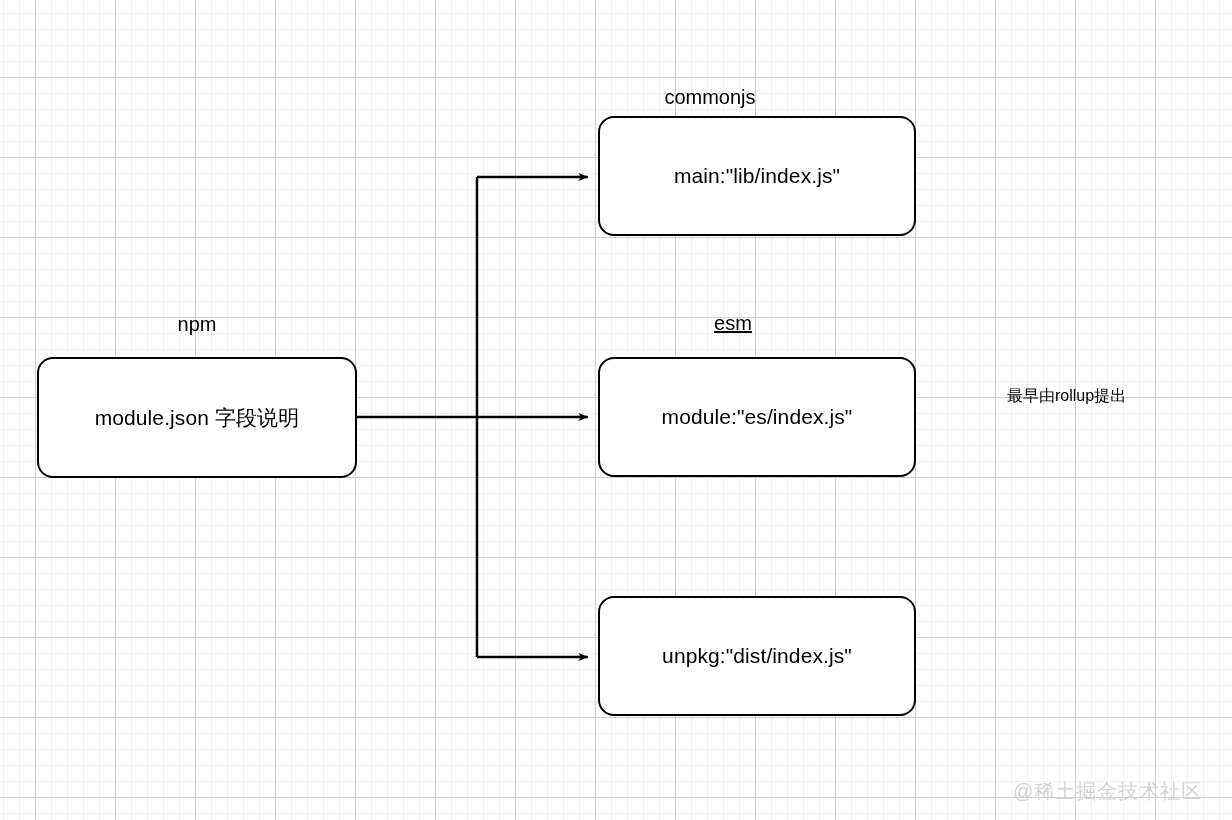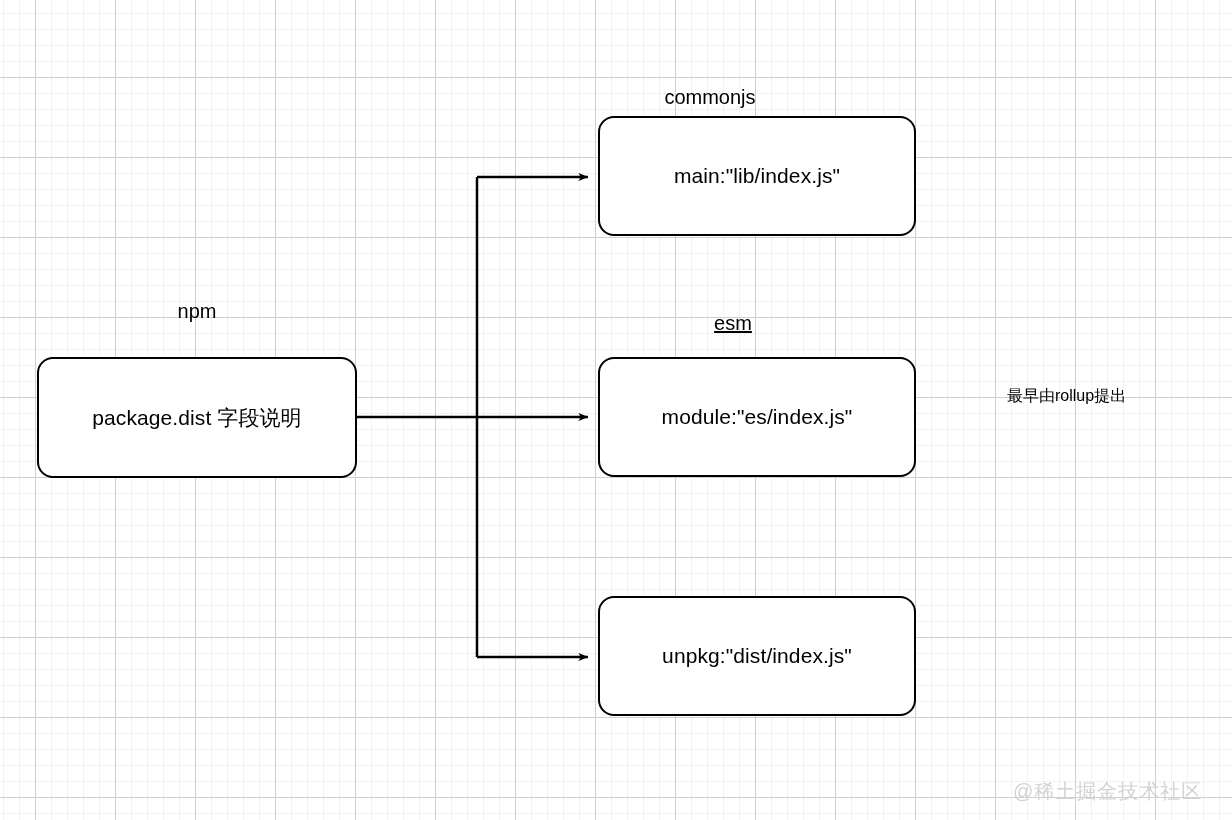--- a/index.html
+++ b/index.html
@@ -96,24 +96,24 @@
 
     <path d="M477,177 L477,657" fill="none" stroke="#000000" stroke-width="2.5"></path>
 
     <path d="M477,177 L588,177" fill="none" stroke="#000000" stroke-width="2.5" marker-end="url(#arrow)"></path>
 
     <path d="M477,417 L588,417" fill="none" stroke="#000000" stroke-width="2.5" marker-end="url(#arrow)"></path>
 
     <path d="M477,657 L588,657" fill="none" stroke="#000000" stroke-width="2.5" marker-end="url(#arrow)"></path>
   </svg>
 
-  <div class="node-label" style="left:197px; top:300px;">npm</div>
+  <div class="node-label" style="left:197px; top:313px;">npm</div>
 
   <div class="node" style="left:37px; top:357px; width:320px; height:121px;">
-    <span>package.dist 字段说明</span>
+    <span>module.json 字段说明</span>
   </div>
 
   <div class="node-label" style="left:710px; top:86px;">commonjs</div>
 
   <div class="node" style="left:598px; top:116px; width:318px; height:120px;">
     <span>main:"lib/index.js"</span>
   </div>
 
   <div class="node-label" style="left:733px; top:312px;text-decoration:underline;">esm</div>
 

